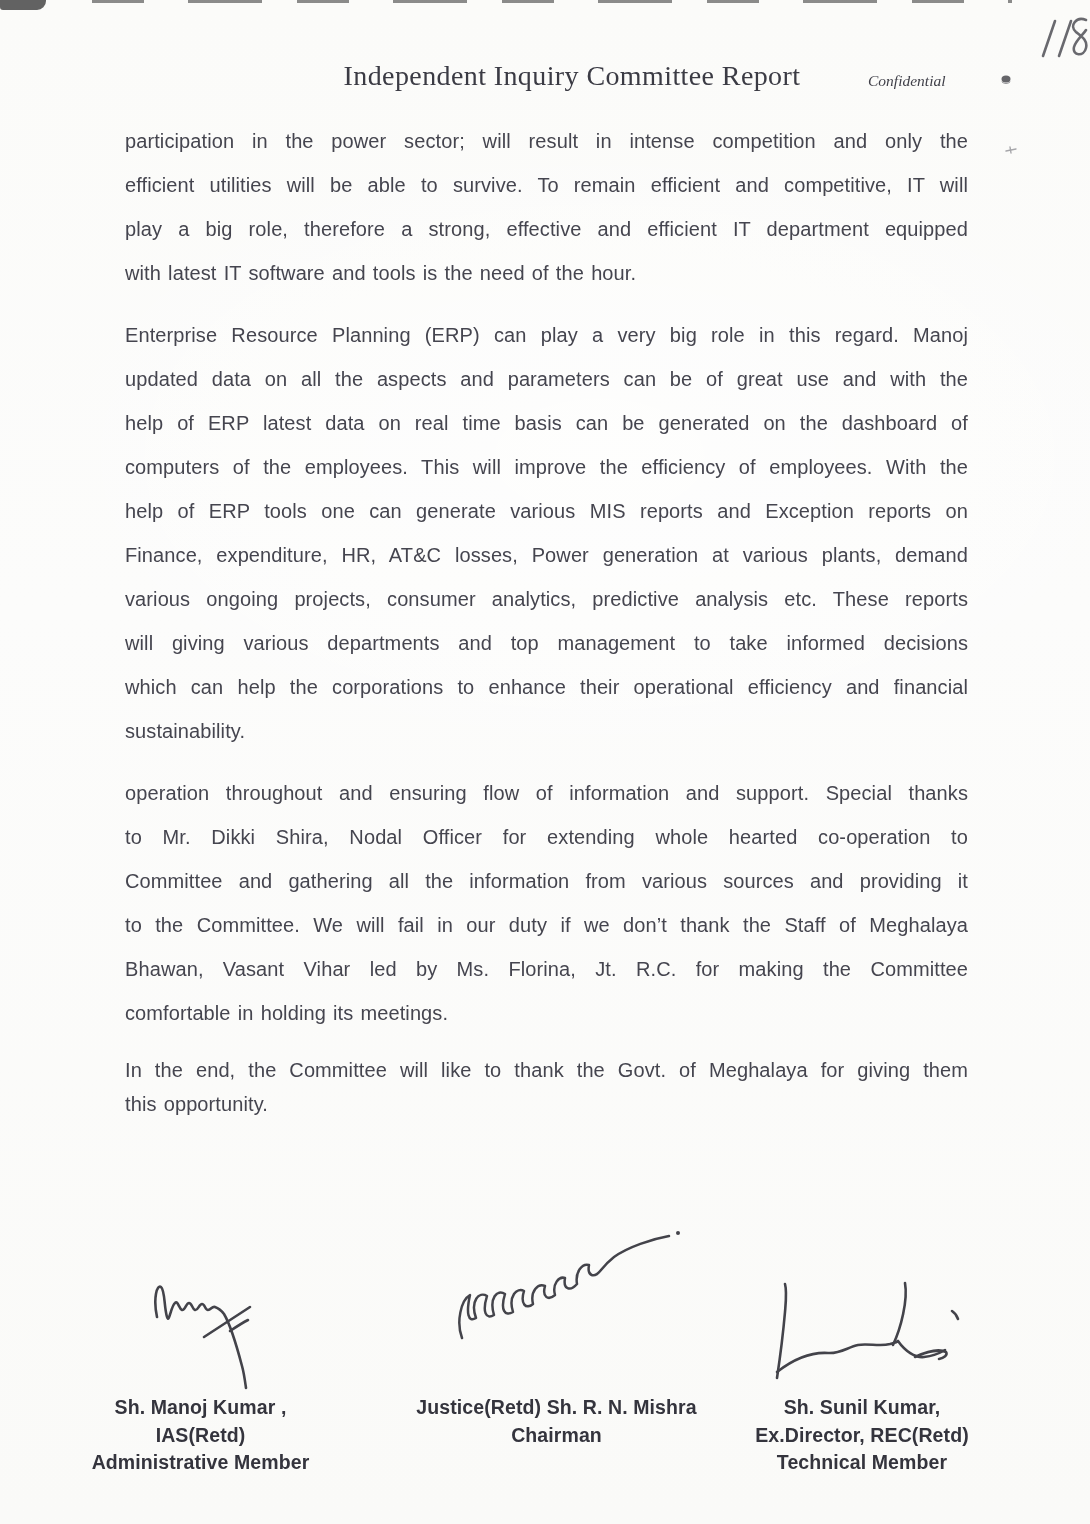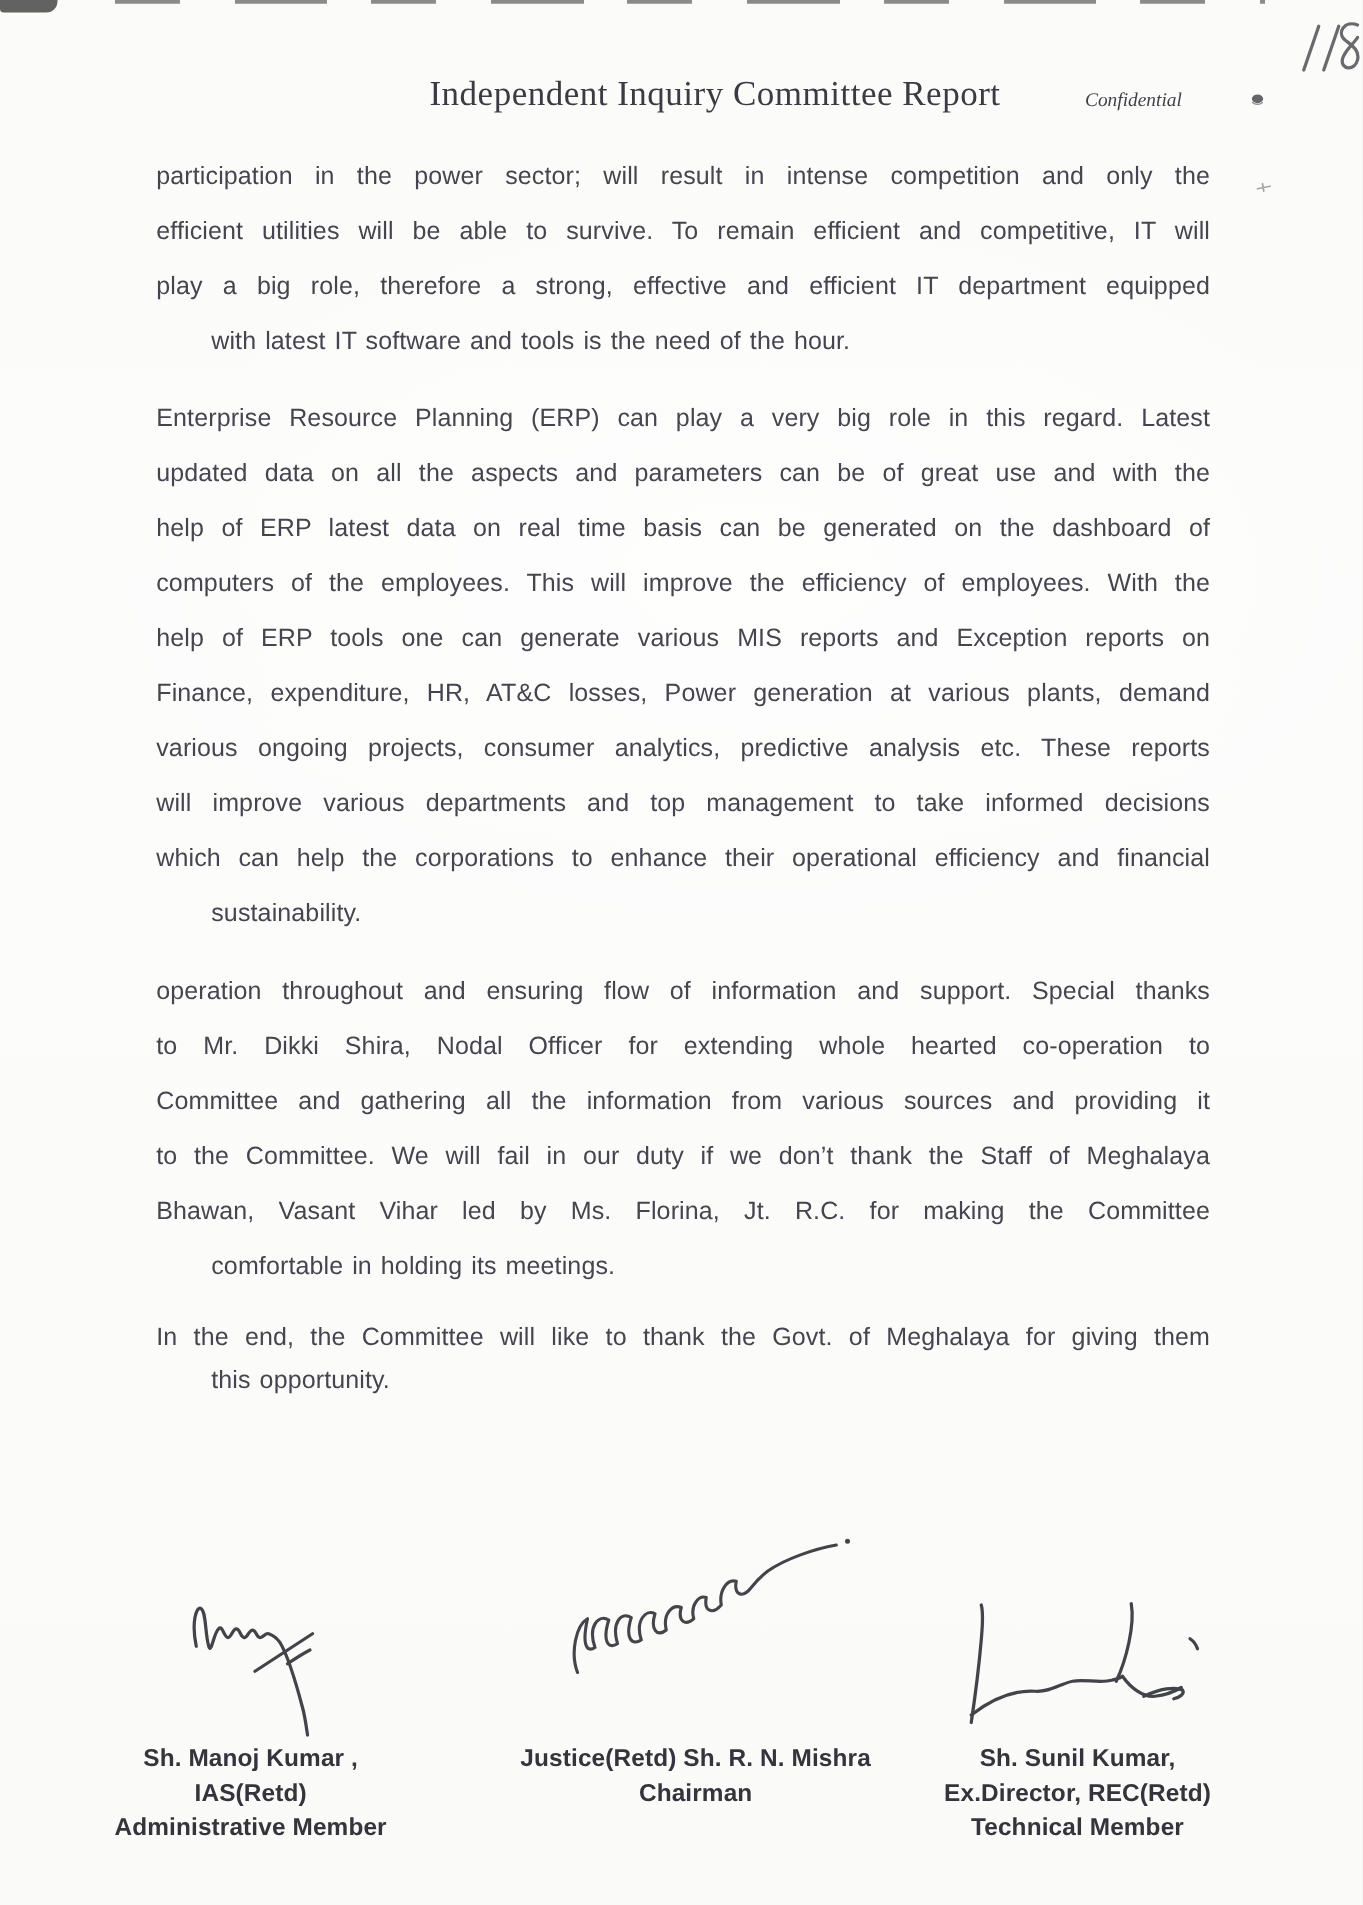--- a/index.html
+++ b/index.html
@@ -42,21 +42,21 @@
     position:absolute; left:125px; top:119px; width:843px;
     font-size:20px; word-spacing:1.5px; letter-spacing:.1px;
   }
   .para { margin:0 0 18px 0; }
   .para .line {
     line-height:44px; height:44px;
     text-align:justify; text-align-last:justify;
     white-space:nowrap; 
   }
   .para .line { white-space:normal; }
-  .para .line.last { text-align-last:left;margin-left:44px; }
+  .para .line.last { text-align-last:left; }
   .para.tight .line { line-height:34px; height:34px; }
   .sig-label {
     position:absolute; top:1350px;
     font-weight:bold; font-size:19.5px; color:#34343d;
     letter-spacing:.1px;
     margin-top:44px;
   }
   .sig-label .line { text-align:center; text-align-last:center; line-height:27.5px; height:27.5px; }
   .sig-left  { left:78px;  width:245px; }
   .sig-mid   { left:413px; width:287px; }
@@ -76,28 +76,28 @@
   <div class="confidential">Confidential</div>
 
   <div class="body-text">
     <div class="para">
         <div class="line">participation in the power sector; will result in intense competition and only the</div>
         <div class="line">efficient utilities will be able to survive. To remain efficient and competitive, IT will</div>
         <div class="line">play a big role, therefore a strong, effective and efficient IT department equipped</div>
         <div class="line last">with latest IT software and tools is the need of the hour.</div>
       </div>
     <div class="para">
-        <div class="line">Enterprise Resource Planning (ERP) can play a very big role in this regard. Latest</div>
+        <div class="line">Enterprise Resource Planning (ERP) can play a very big role in this regard. Manoj</div>
         <div class="line">updated data on all the aspects and parameters can be of great use and with the</div>
         <div class="line">help of ERP latest data on real time basis can be generated on the dashboard of</div>
         <div class="line">computers of the employees. This will improve the efficiency of employees. With the</div>
         <div class="line">help of ERP tools one can generate various MIS reports and Exception reports on</div>
         <div class="line">Finance, expenditure, HR, AT&amp;C losses, Power generation at various plants, demand</div>
         <div class="line">various ongoing projects, consumer analytics, predictive analysis etc. These reports</div>
-        <div class="line">will improve various departments and top management to take informed decisions</div>
+        <div class="line">will giving various departments and top management to take informed decisions</div>
         <div class="line">which can help the corporations to enhance their operational efficiency and financial</div>
         <div class="line last">sustainability.</div>
       </div>
     <div class="para">
         <div class="line">operation throughout and ensuring flow of information and support.  Special thanks</div>
         <div class="line">to Mr. Dikki Shira, Nodal Officer for extending whole hearted co-operation to</div>
         <div class="line">Committee and gathering all the information from various sources and providing it</div>
         <div class="line">to the Committee.  We will fail in our duty if we don’t thank the Staff of Meghalaya</div>
         <div class="line">Bhawan, Vasant Vihar led by Ms. Florina, Jt. R.C. for making the Committee</div>
         <div class="line last">comfortable in holding its meetings.</div>

